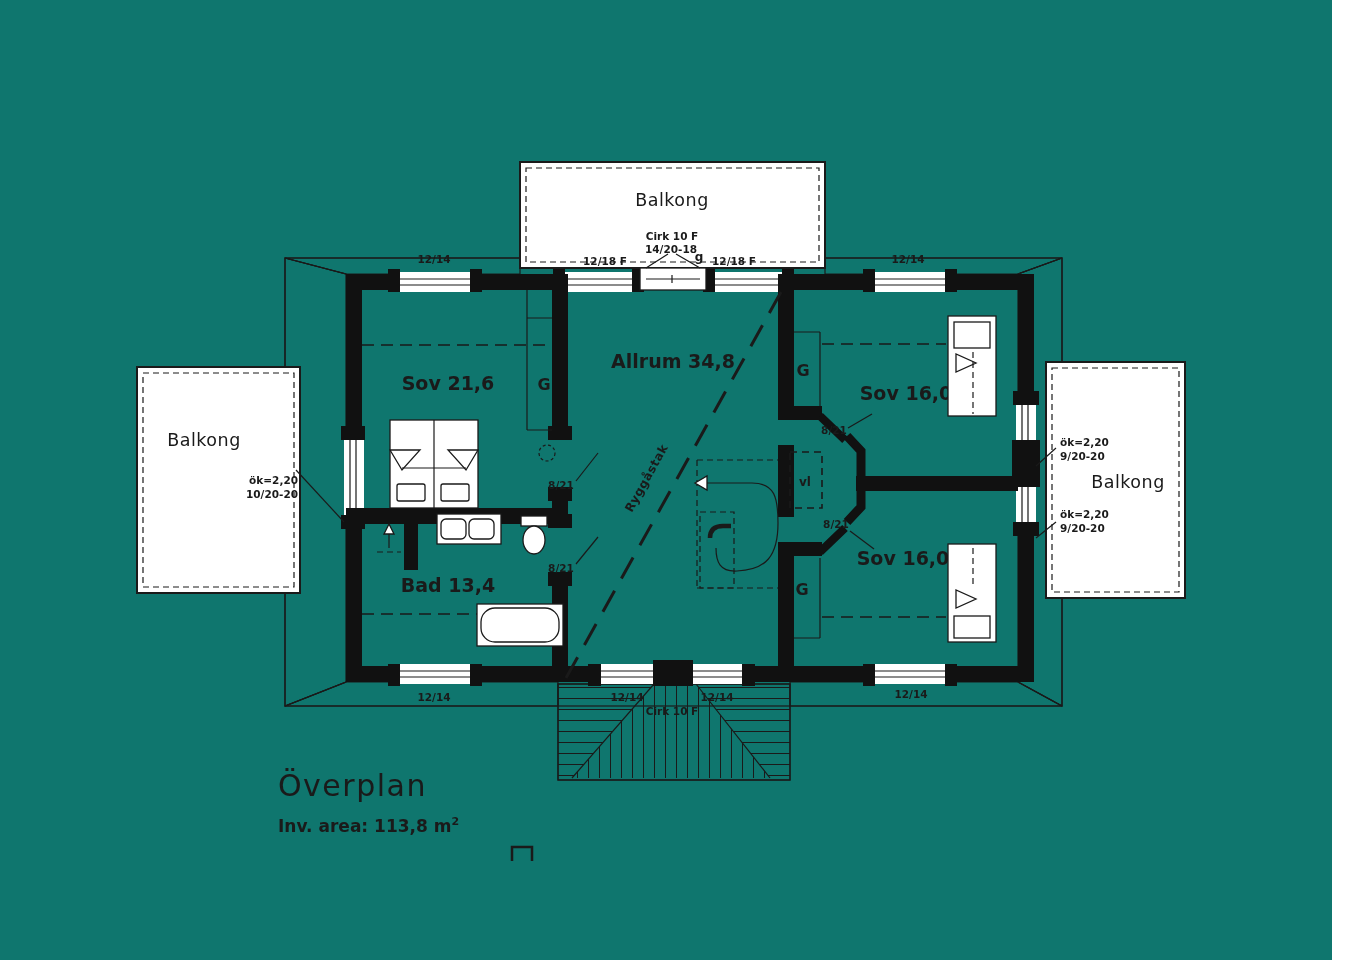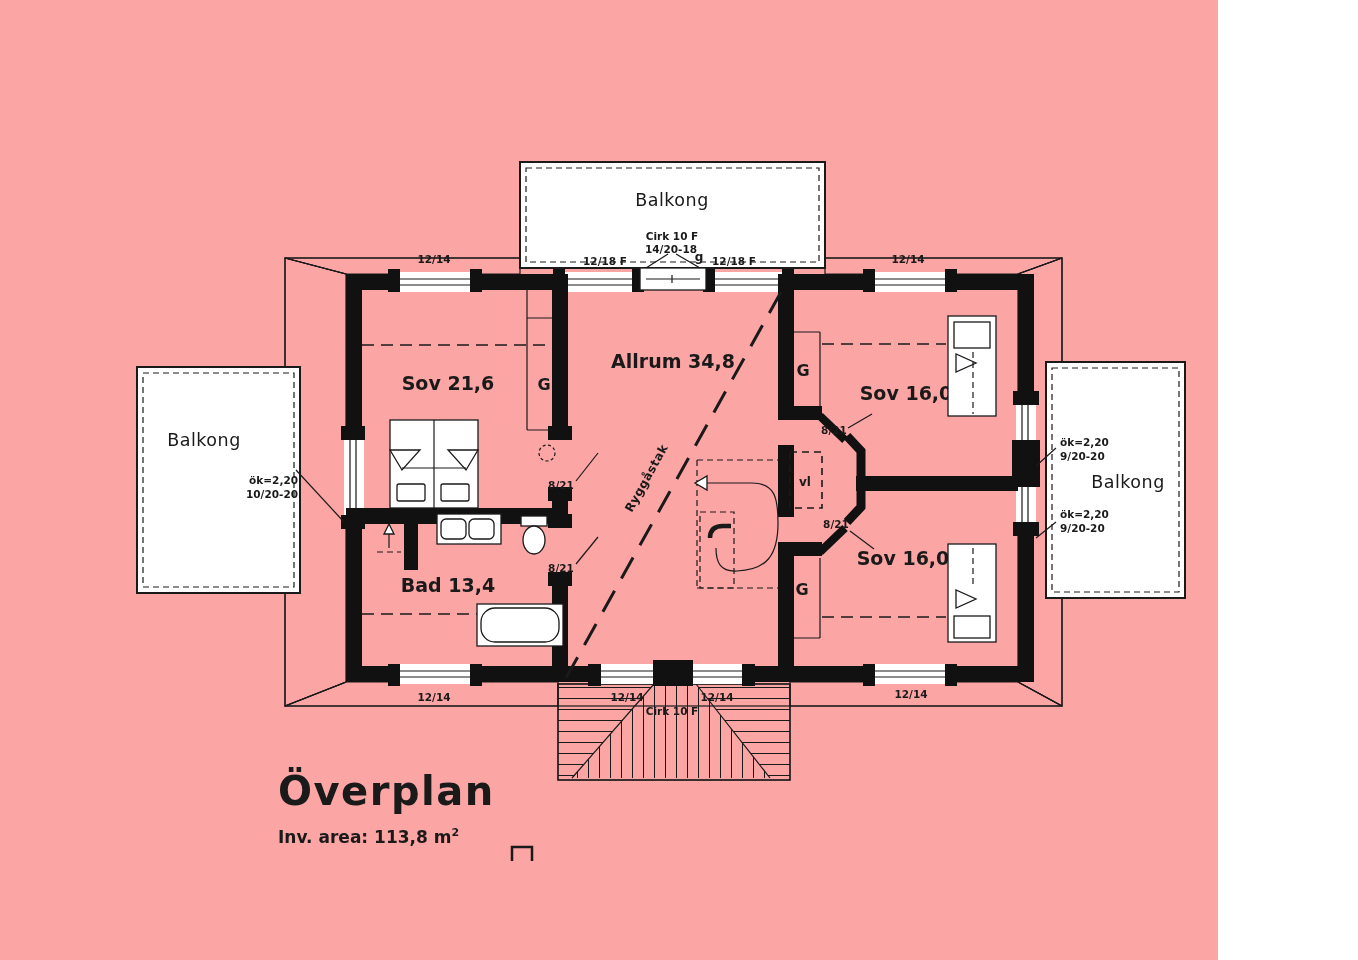--- a/index.html
+++ b/index.html
@@ -1,34 +1,34 @@
 <!DOCTYPE html>
 <html><head>
 <meta charset="utf-8">
 <style>
   html,body{margin:0;padding:0;background:#ffffff;}
-  .canvas{position:relative;width:1218px;height:960px;background:#fca5a5;
+  .canvas{position:relative;width:1332px;height:960px;background:#0f766e;
           font-family:"DejaVu Sans",sans-serif;color:#1a1a1a;overflow:hidden;}
   .canvas svg{position:absolute;left:0;top:0;}
   text{fill:#1a1a1a;font-family:"DejaVu Sans",sans-serif;}
   .t-room{font-size:19px;font-weight:600;}
   .t-balk{font-size:17.5px;font-weight:500;letter-spacing:.5px;}
   .t-g{font-size:16px;font-weight:600;}
   .t-sm{font-size:10.5px;font-weight:700;}
   .t-vl{font-size:12px;font-weight:700;}
   .t-ridge{font-size:12px;font-weight:600;letter-spacing:.5px;}
   .wall{fill:#111111;stroke:none;}
   .gap{fill:#ffffff;stroke:none;}
   .ln{stroke:#1a1a1a;stroke-width:1.2;fill:none;}
   .ln2{stroke:#1a1a1a;stroke-width:1.6;fill:none;}
   .fix{stroke:#1a1a1a;stroke-width:1.3;fill:#ffffff;}
   .dashA{stroke-dasharray:12 7;}
   .dashB{stroke-dasharray:6 4;}
   .title-block{position:absolute;left:278px;top:768px;}
-  .title-main{font-size:40px;font-weight:700;letter-spacing:1.5px;}
+  .title-main{font-size:30px;font-weight:400;letter-spacing:1.5px;}
   .title-area{font-size:17px;font-weight:700;margin-top:12px;}
   .title-area sup{font-size:11px;}
 </style>
 </head>
 <body>
 
 <div class="canvas">
 <svg width="1358" height="960" viewBox="0 0 1358 960">
   <defs>
     <pattern id="hatchV" width="11" height="11" patternUnits="userSpaceOnUse">

